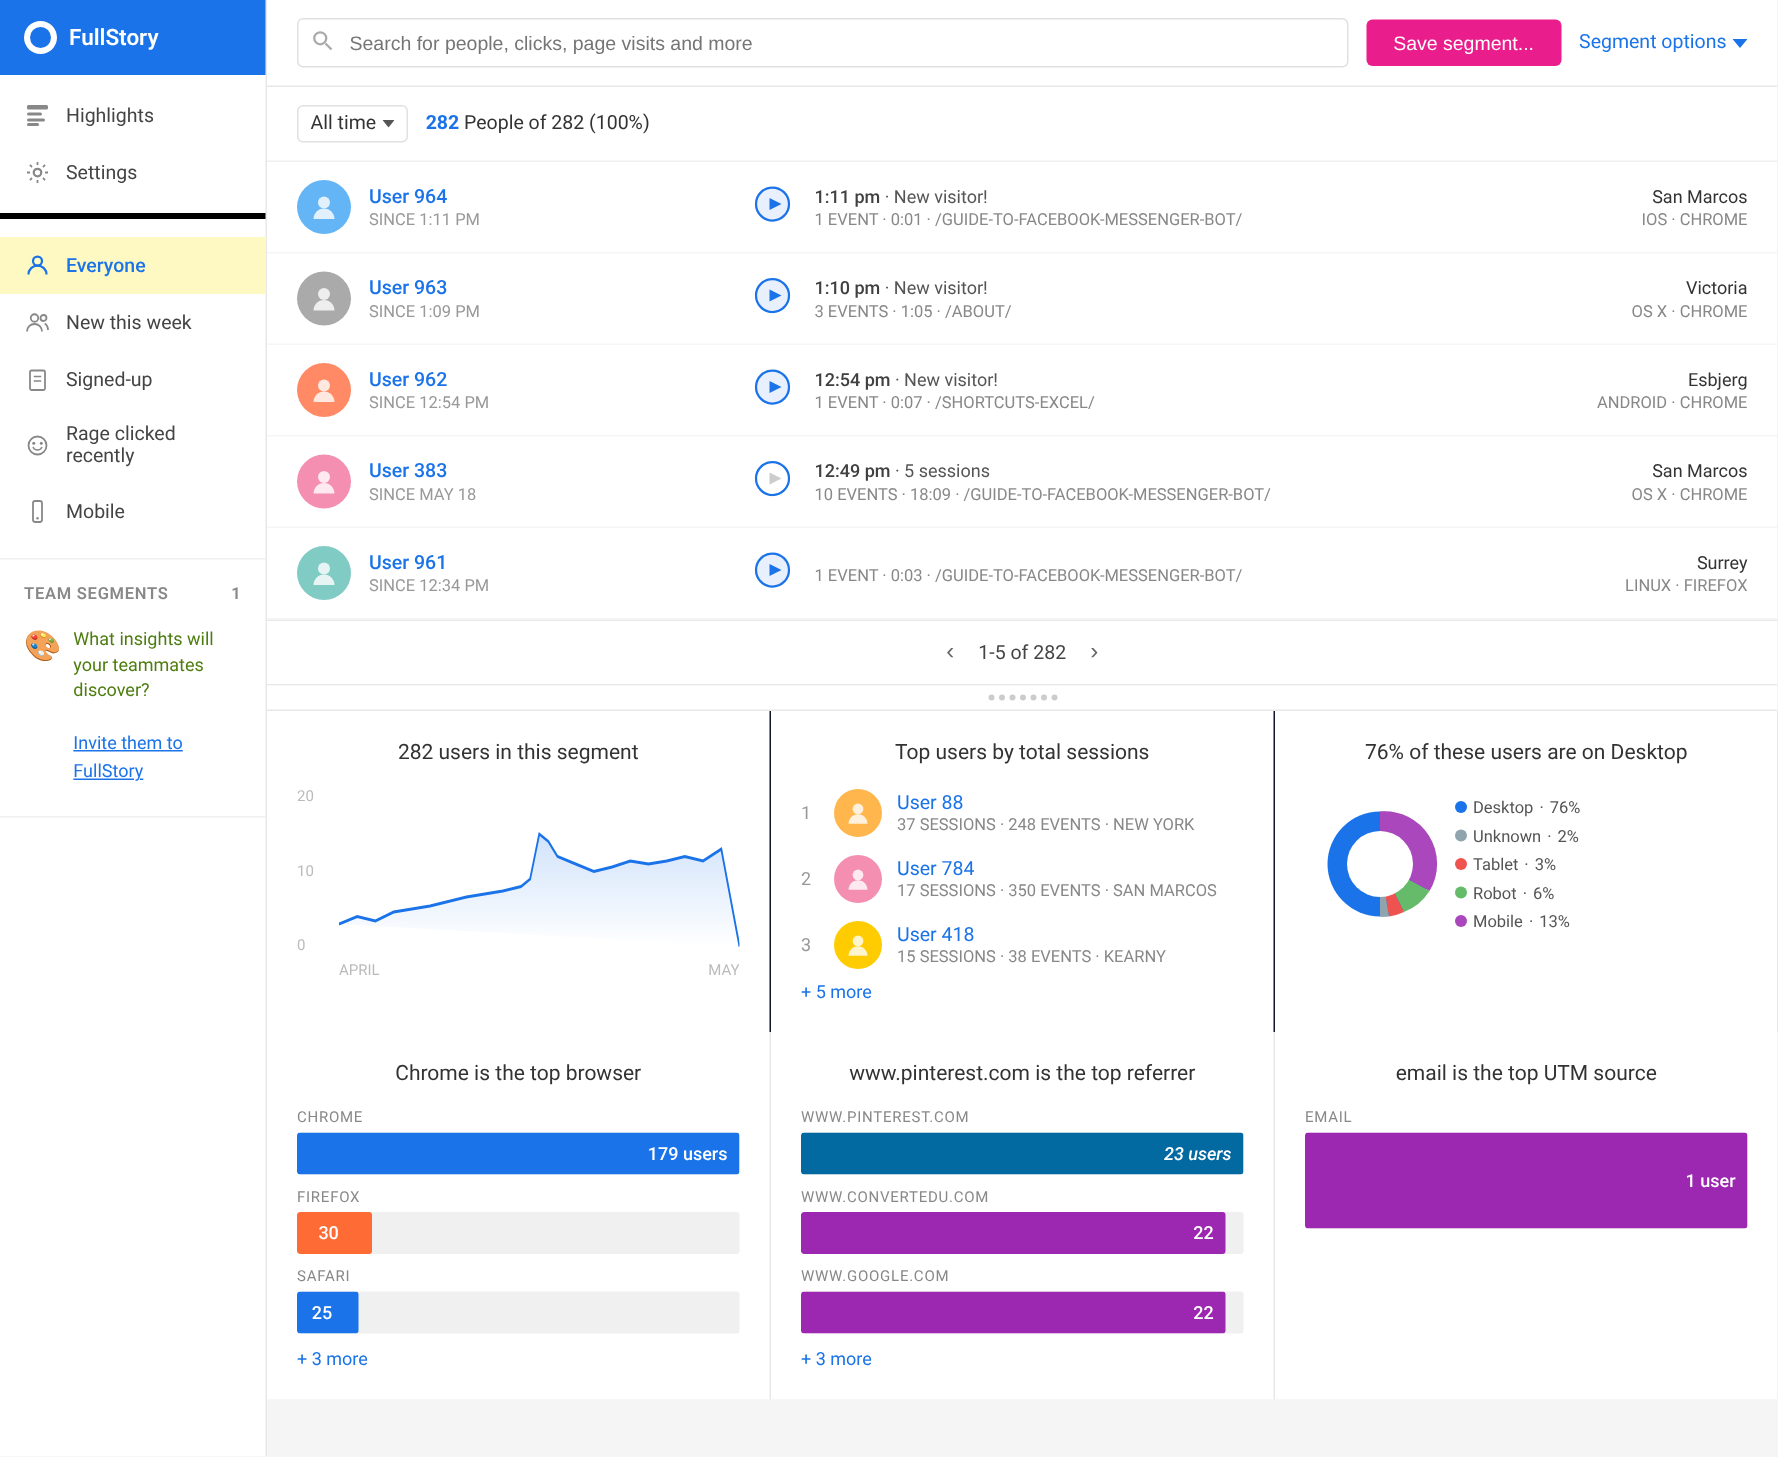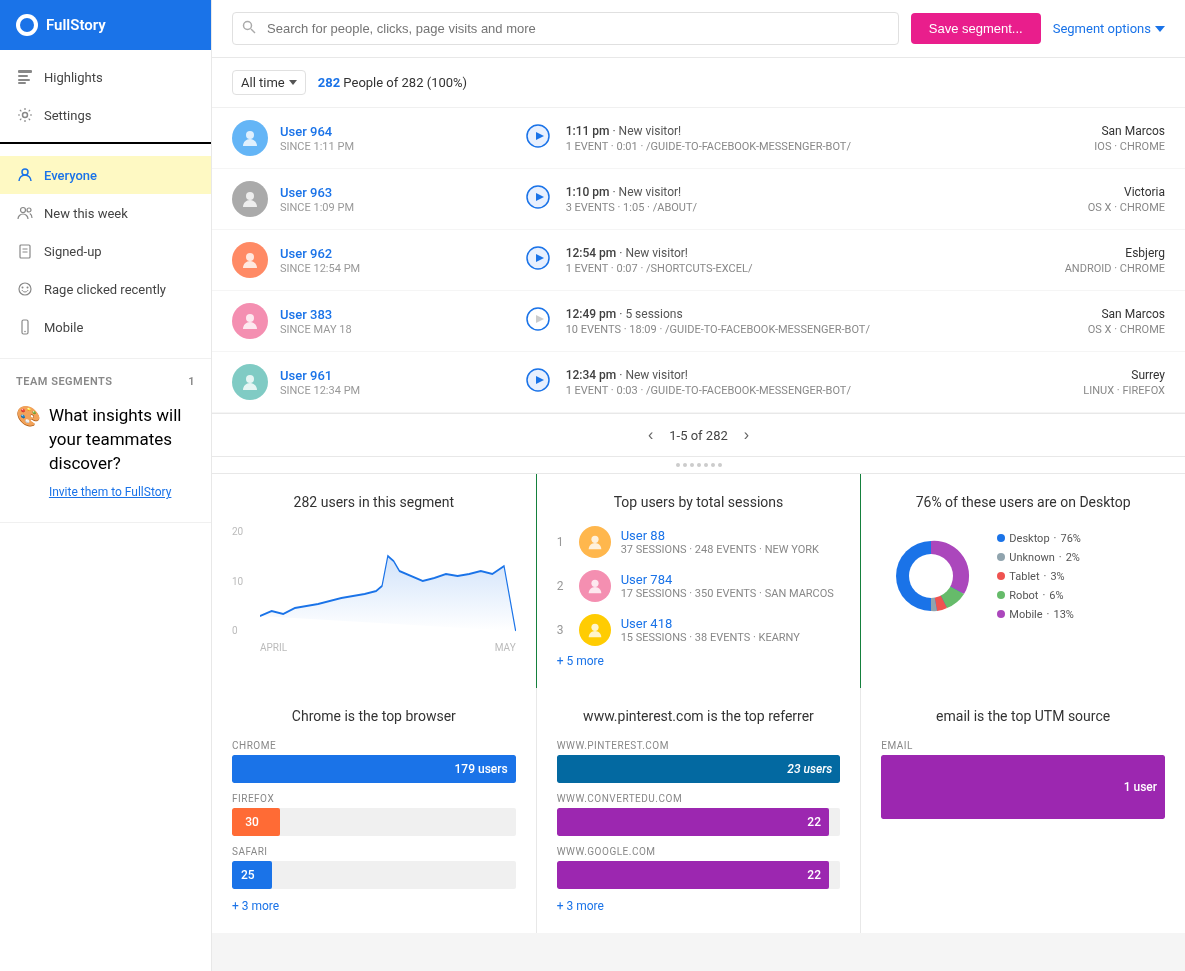--- a/index.html
+++ b/index.html
@@ -1,33 +1,33 @@
 <!DOCTYPE html>
 <html><head>
   <meta charset="utf-8">
   <style>
     * { box-sizing: border-box; margin: 0; padding: 0; }
     body { font-family: -apple-system, BlinkMacSystemFont, 'Segoe UI', Roboto, sans-serif; background: #f5f5f5; display: flex; height: 971px; overflow: hidden; }
 
     
-    .sidebar { width: 212px; background: #fff; display: flex; flex-direction: column; border-right: 1px solid #e8e8e8; flex-shrink: 0; }
+    .sidebar { width: 178px; background: #fff; display: flex; flex-direction: column; border-right: 1px solid #e8e8e8; flex-shrink: 0; }
     .sidebar-header { background: #1a73e8; padding: 14px 16px; display: flex; align-items: center; gap: 8px; }
     .sidebar-logo { width: 22px; height: 22px; background: #fff; border-radius: 50%; display: flex; align-items: center; justify-content: center; }
     .sidebar-logo-inner { width: 14px; height: 14px; background: #1a73e8; border-radius: 50%; }
     .sidebar-title { color: #fff; font-weight: 600; font-size: 15px; }
 
-    .sidebar-nav { padding: 8px 0; border-bottom: 2px solid #000000; text-align: right; }
+    .sidebar-nav { padding: 8px 0; border-bottom: 4px solid #000000; text-align: right; }
     .sidebar-item { display: flex; align-items: center; gap: 10px; padding: 10px 16px; cursor: pointer; font-size: 13px; color: #444; }
     .sidebar-item.active { background: #fef9c3; color: #1a73e8; font-weight: 500; }
     .sidebar-icon { width: 18px; height: 18px; display: flex; align-items: center; justify-content: center; color: #888; flex-shrink: 0; }
 
     .sidebar-section { padding: 12px 0; border-bottom: 1px solid #f0f0f0; }
     .sidebar-section-label { font-size: 11px; color: #888; padding: 4px 16px 6px; text-transform: uppercase; letter-spacing: 0.5px; font-weight: 600; display: flex; justify-content: space-between; }
     .team-segments-invite { padding: 10px 16px; }
-    .team-invite-text { font-size: 17px; color: #000000; margin-bottom: 6px; line-height: 1.4; }
+    .team-invite-text { font-size: 12px; color: #4d7c0f; margin-bottom: 16px; line-height: 1.4; }
     .team-invite-link { font-size: 12px; color: #1a73e8; text-decoration: underline; cursor: pointer; }
 
     
     .main { flex: 1; display: flex; flex-direction: column; overflow: hidden; }
 
     
     .topbar { background: #fff; border-bottom: 1px solid #e8e8e8; padding: 12px 20px; display: flex; align-items: center; gap: 12px; }
     .search-wrapper { flex: 1; position: relative; display: flex; align-items: center; }
     .search-icon-wrap { position: absolute; left: 10px; color: #aaa; }
     .search-input { width: 100%; border: 1px solid #e0e0e0; border-radius: 4px; padding: 8px 12px 8px 34px; font-size: 13px; color: #444; outline: none; }
@@ -61,26 +61,26 @@
     .pagination { display: flex; align-items: center; justify-content: center; padding: 12px; background: #fff; gap: 16px; border-bottom: 1px solid #e8e8e8; }
     .page-btn { background: none; border: none; cursor: pointer; color: #666; font-size: 16px; }
     .page-info { font-size: 13px; color: #444; }
 
     
     .drag-handle { display: flex; justify-content: center; padding: 6px; background: #fff; border-bottom: 1px solid #e8e8e8; }
     .drag-dots { display: flex; gap: 3px; }
     .drag-dot { width: 4px; height: 4px; border-radius: 50%; background: #ccc; }
 
     
-    .analytics { display: grid; grid-template-columns: 1fr 1fr 1fr; gap: 1px; background: #15803d; }
+    .analytics { display: grid; grid-template-columns: 1fr 1fr 1fr; gap: 1px; background: #0f172a; }
     .analytics-card { background: #fff; padding: 20px; }
     .analytics-title { font-size: 14px; color: #333; text-align: center; margin-bottom: 16px; font-weight: 400; }
 
     
-    .pie-chart-wrap { display: flex; align-items: center; gap: 16px; }
+    .pie-chart-wrap { display: flex; align-items: center; }
     .pie-legend { font-size: 11px; color: #555; display: flex; flex-direction: column; gap: 6px; }
     .pie-legend-item { display: flex; align-items: center; gap: 4px; }
     .pie-legend-dot { width: 8px; height: 8px; border-radius: 50%; flex-shrink: 0; }
 
     
     .top-user-list { display: flex; flex-direction: column; gap: 12px; }
     .top-user-item { display: flex; align-items: center; gap: 10px; }
     .top-user-rank { font-size: 12px; color: #999; width: 12px; }
     .top-user-avatar { width: 32px; height: 32px; border-radius: 50%; flex-shrink: 0; }
     .top-user-info { flex: 1; }
@@ -363,21 +363,20 @@
           <div class="user-name">User 961</div>
           <div class="user-since">SINCE 12:34 PM</div>
         </div>
         <div class="user-play">
           <svg width="24" height="24" viewBox="0 0 24 24">
               <circle cx="12" cy="12" r="11" stroke="#1a73e8" stroke-width="1.5" fill="#e8f0fe"></circle>
               <polygon points="10,8 18,12 10,16" class="play-triangle"></polygon>
             </svg>
         </div>
         <div class="user-session">
-          <div><span class="user-session-time">12:34 pm</span> · <span>New visitor!</span></div>
           <div class="user-session-detail">1 EVENT · 0:03 · /GUIDE-TO-FACEBOOK-MESSENGER-BOT/</div>
         </div>
         <div class="user-location">
           <div>Surrey</div>
           <div class="user-location-detail">LINUX · FIREFOX</div>
         </div>
       </div>
     </div>
 
     <div class="pagination">

